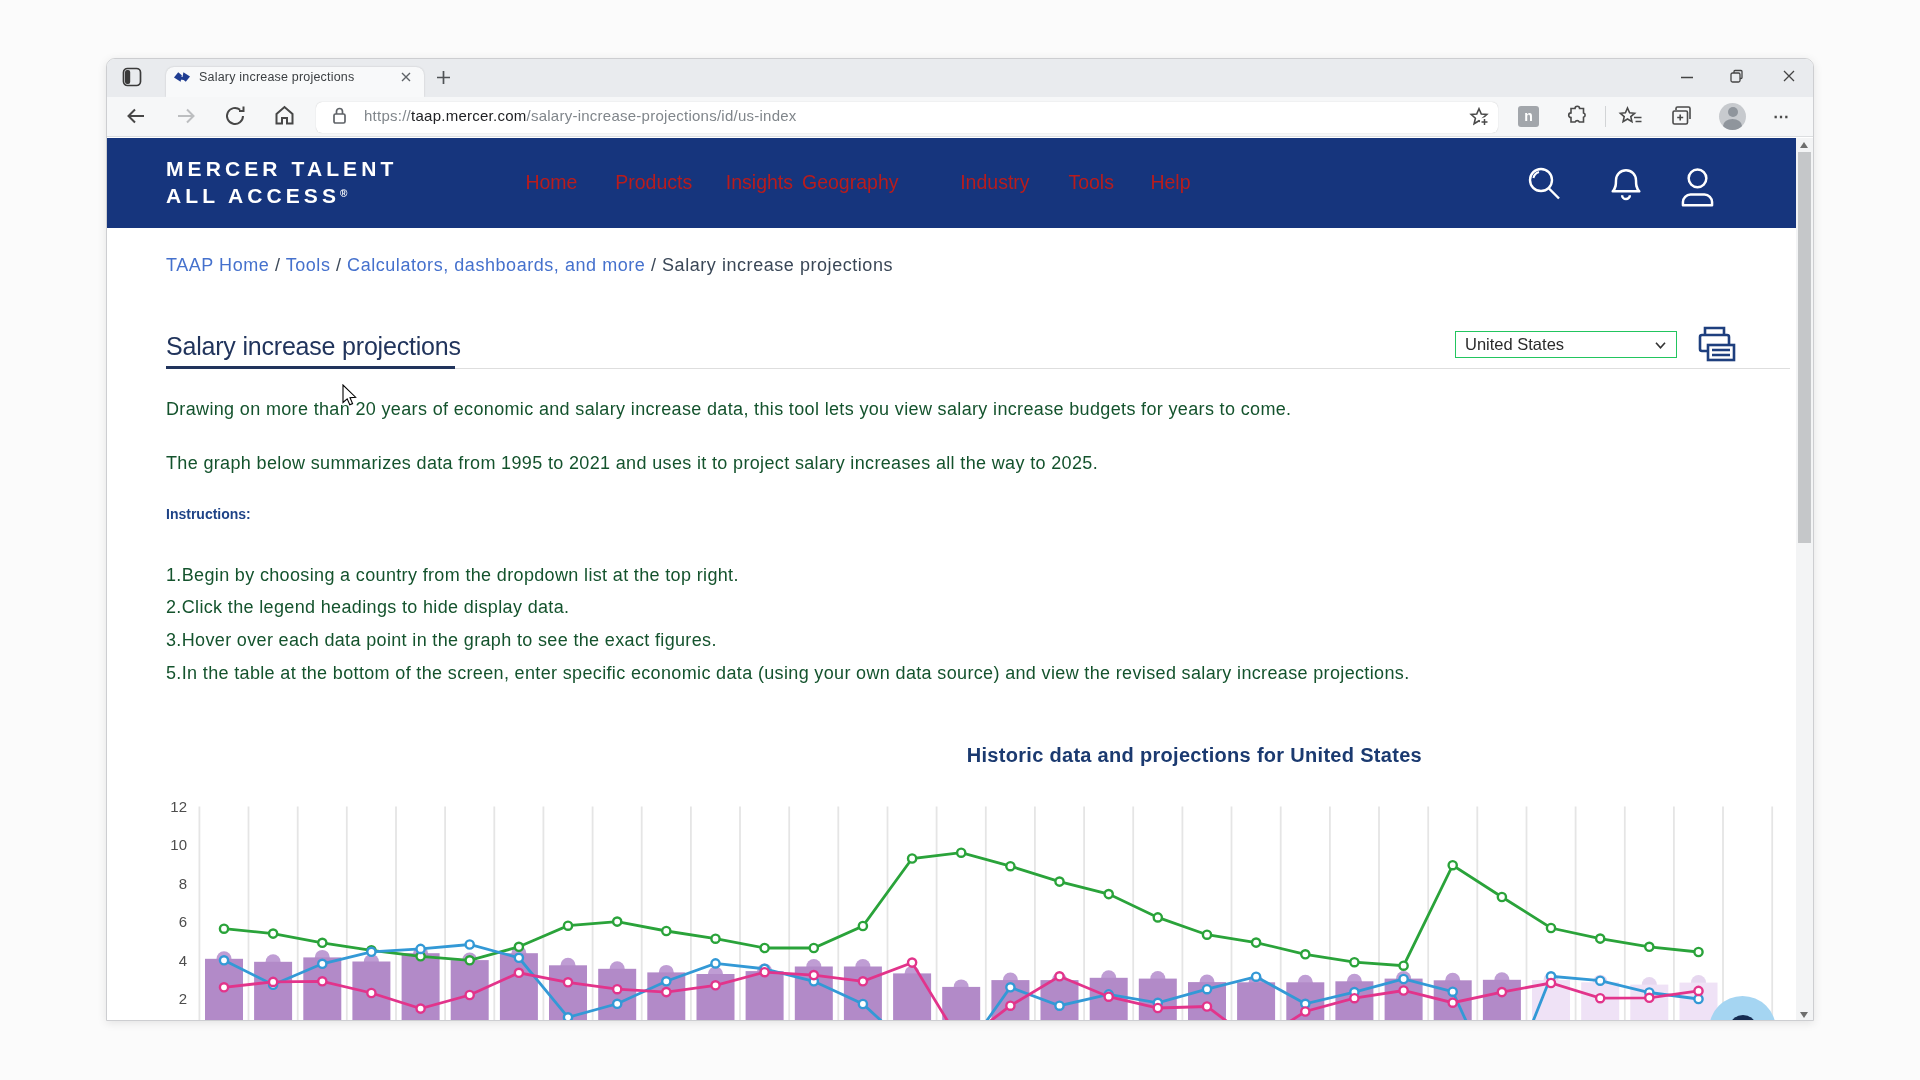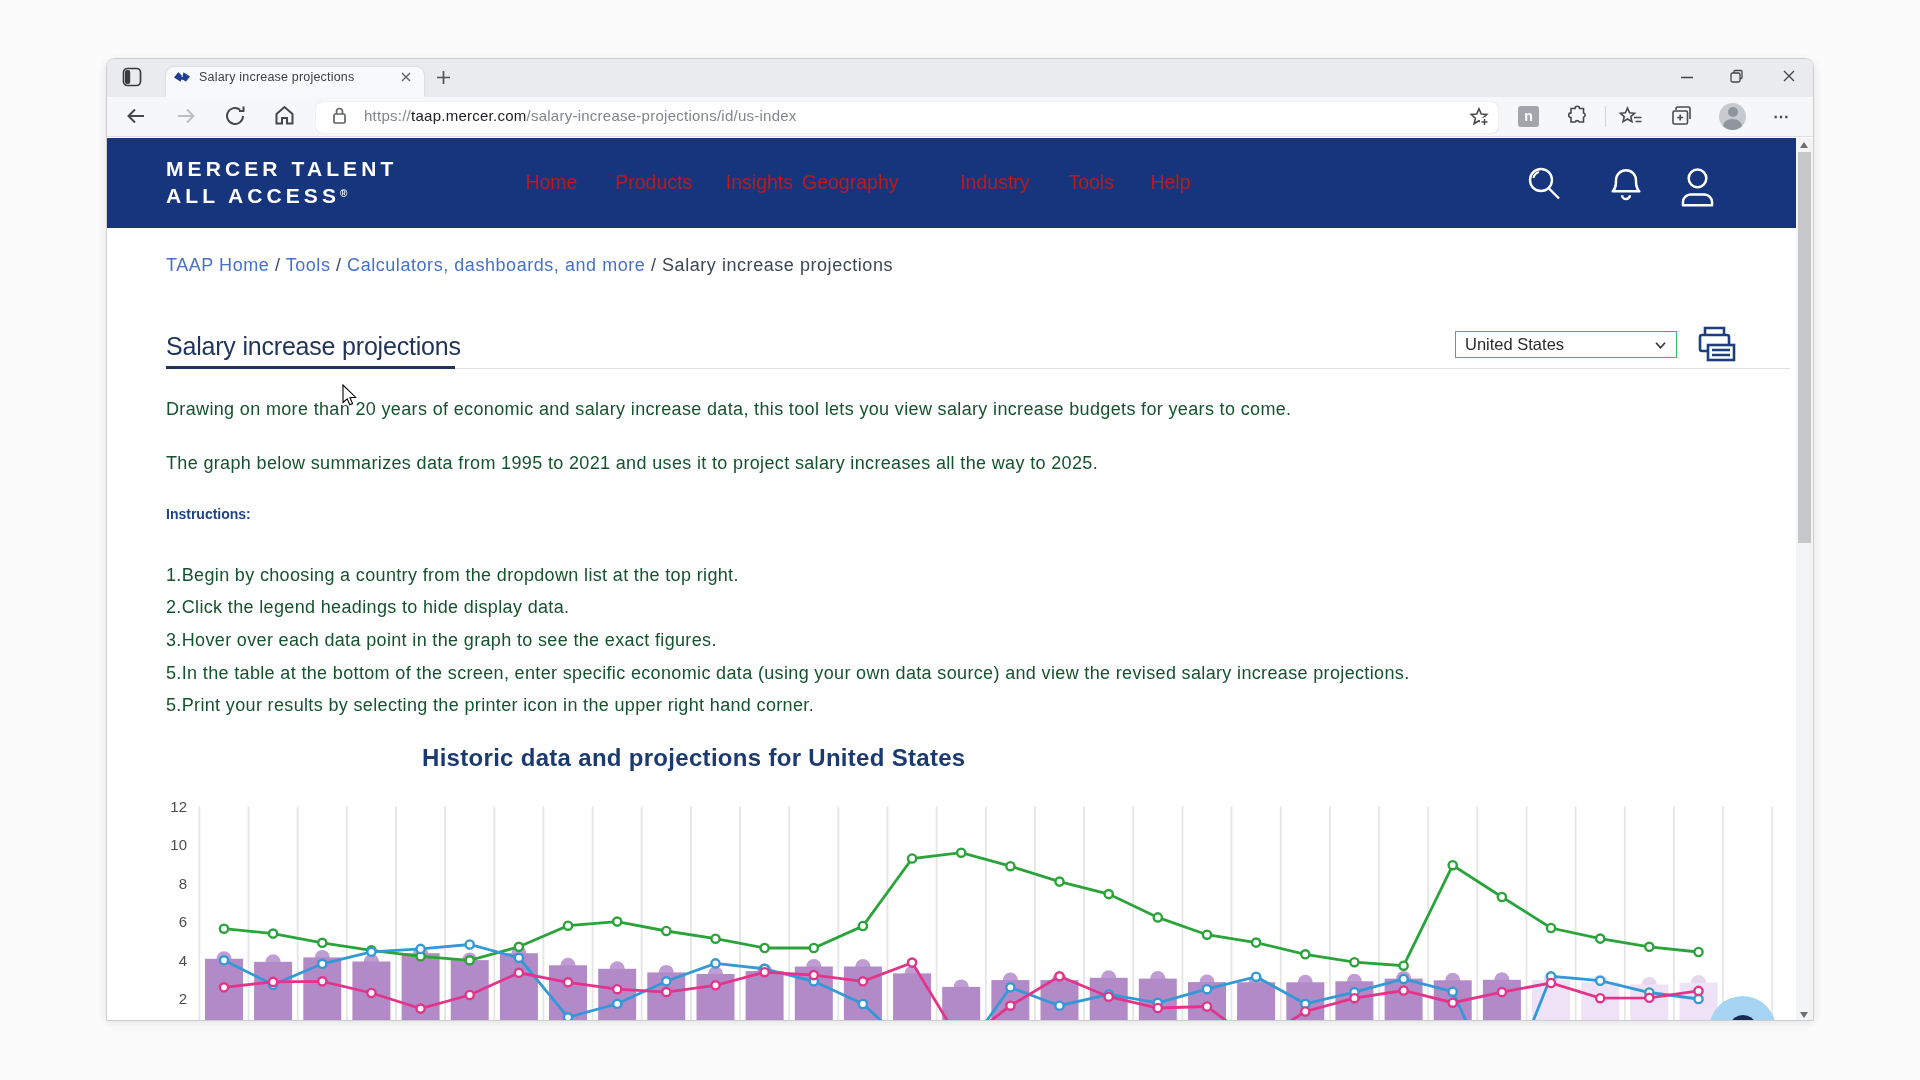--- a/index.html
+++ b/index.html
@@ -22,22 +22,22 @@
   letter-spacing:4.1px; line-height:25px; white-space:nowrap; }
 #crumbs { position:absolute; left:59px; top:117px; font-size:18px; letter-spacing:0.55px; color:#3a4757; white-space:nowrap; }
 #crumbs a { color:#4571cd; text-decoration:none; }
 #h1 { position:absolute; left:59px; top:194px; font-size:25px; color:#21345c; letter-spacing:-0.2px; white-space:nowrap; }
 #h1line { position:absolute; left:59px; top:227.5px; width:289px; height:3px; background:#21345c; }
 #fullline { position:absolute; left:348px; top:229.5px; width:1335px; height:1px; background:#dedede; }
 #sel { position:absolute; left:1348px; top:193px; width:222px; height:27px; background:#fff;
   border:1px solid #22c55e; border-radius:0; font-size:16.5px; color:#2b2b2b; line-height:25px; padding-left:9px; }
 .para { position:absolute; left:59px; font-size:18px; letter-spacing:0.35px; color:#14532d; white-space:nowrap; }
 #instr { position:absolute; left:59px; top:368px; font-size:14px; font-weight:bold; color:#1e4387; }
-#ctitle { position:absolute; left:315px; top:606px; width:1000px; text-align:left;
-  font-size:24px; letter-spacing:0.3px; font-weight:bold; color:#1b3a70; }
+#ctitle { position:absolute; left:315px; top:606px; width:1000px; text-align:right;
+  font-size:20px; letter-spacing:0.3px; font-weight:bold; color:#1b3a70; }
 #fab { position:absolute; left:1601.5px; top:857.5px; width:67px; height:67px; border-radius:50%; background:#a5d5f2; }
 #fabin { position:absolute; left:1622px; top:877px; width:28px; height:28px; border-radius:50%; background:#152c52; }
 #sbar { position:absolute; left:1689px; top:79px; width:17px; height:884px; background:#f3f4f5; }
 #sthumb { position:absolute; left:2px; top:14px; width:13px; height:391px; background:#c5c7c9; }
 </style></head>
 <body>
 <div id="win">
  <div id="tabbar"></div>
  <div id="tab"></div>
  <div id="toolbar"></div>
@@ -57,21 +57,20 @@
   <div id="h1line"></div>
       <div id="fullline"></div>
   <div id="sel">United States</div>
   <div class="para" style="top:261px">Drawing on more than 20 years of economic and salary increase data, this tool lets you view salary increase budgets for years to come.</div>
   <div class="para" style="top:314.5px">The graph below summarizes data from 1995 to 2021 and uses it to project salary increases all the way to 2025.</div>
   <div id="instr">Instructions:</div>
   <div class="para" style="top:426.5px">1.Begin by choosing a country from the dropdown list at the top right.</div>
   <div class="para" style="top:459.2px">2.Click the legend headings to hide display data.</div>
   <div class="para" style="top:491.9px">3.Hover over each data point in the graph to see the exact figures.</div>
   <div class="para" style="top:524.6px">5.In the table at the bottom of the screen, enter specific economic data (using your own data source) and view the revised salary increase projections.</div>
-  <div class="para" style="top:557.3px">5.Print your results by selecting the printer icon in the upper right hand corner.</div>
   <div id="ctitle">Historic data and projections for United States</div>
   <svg class="abs" style="left:53px;top:657px" width="1637" height="226" viewBox="0 0 1637 226">
 <line x1="39.4" y1="11.5" x2="39.4" y2="226" stroke="#e5e5e5" stroke-width="1.8"></line>
 <line x1="88.5" y1="11.5" x2="88.5" y2="226" stroke="#e5e5e5" stroke-width="1.8"></line>
 <line x1="137.7" y1="11.5" x2="137.7" y2="226" stroke="#e5e5e5" stroke-width="1.8"></line>
 <line x1="186.8" y1="11.5" x2="186.8" y2="226" stroke="#e5e5e5" stroke-width="1.8"></line>
 <line x1="236.0" y1="11.5" x2="236.0" y2="226" stroke="#e5e5e5" stroke-width="1.8"></line>
 <line x1="285.1" y1="11.5" x2="285.1" y2="226" stroke="#e5e5e5" stroke-width="1.8"></line>
 <line x1="334.3" y1="11.5" x2="334.3" y2="226" stroke="#e5e5e5" stroke-width="1.8"></line>
 <line x1="383.4" y1="11.5" x2="383.4" y2="226" stroke="#e5e5e5" stroke-width="1.8"></line>

